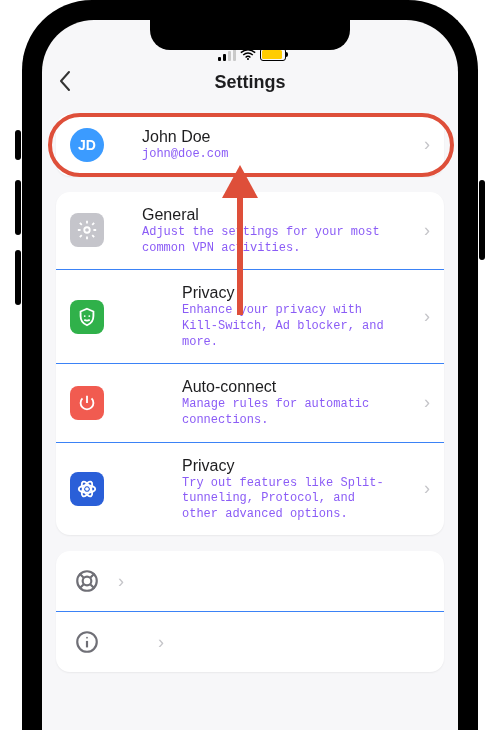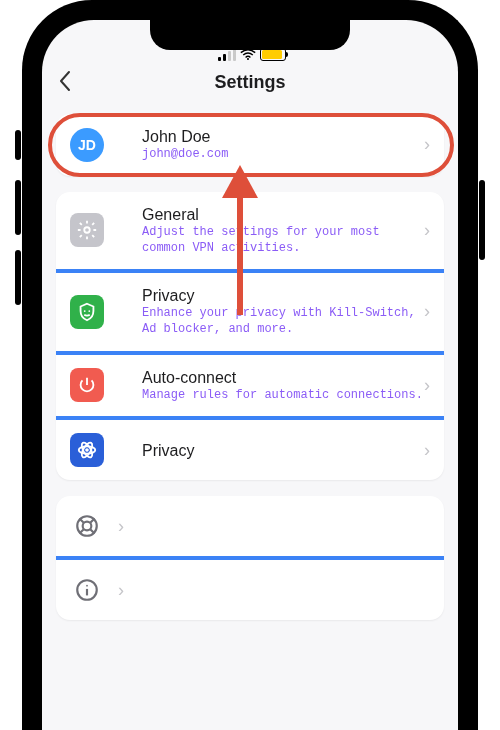--- a/index.html
+++ b/index.html
@@ -28,21 +28,21 @@
   .battery::after{ content:""; position:absolute; right:-3px; top:3px; width:2px; height:5px; background:#000; border-radius:0 2px 2px 0; }
   .battery-fill{ position:absolute; top:1px; left:1px; bottom:1px; width:20px; background:#ffcc00; border-radius:1.5px; }
 
   .header{ position:relative; height:44px; display:flex; align-items:center; justify-content:center; }
   .back{ position:absolute; left:16px; top:10px; font-size:24px; color:#222; }
   .title{ font-size:18px; font-weight:600; color:#1d1d1f; }
 
   .content{ padding:10px 14px 0; }
   .card{ background:#fff; border-radius:14px; box-shadow:0 1px 2px rgba(0,0,0,0.06); margin-bottom:16px; }
   .row{ display:flex; align-items:center; padding:13px 14px; position:relative; }
-  .row + .row{ border-top:4px solid #3b82f6; }
+  .row + .row{ border-top:1px solid #3b82f6;gap:40px; }
   .ic{ width:34px; height:34px; border-radius:8px; flex:0 0 34px; display:flex; align-items:center; justify-content:center; margin-right:14px; }
   .avatar{ width:34px; height:34px; border-radius:50%; background:#3b9bff; color:#fff; font-size:14px; font-weight:700; display:flex; align-items:center; justify-content:center; flex:0 0 34px; margin-right:14px; }
   .txt{ flex:1; min-width:0;margin-left:24px; }
   .main-t{ font-size:16px; color:#1d1d1f; line-height:1.2; }
   .sub-t{ font-size:12px; color:#8b5cf6; line-height:1.3; margin-top:1px;font-family:Liberation Mono, monospace; }
   .chev{ color:#c5c5c9; font-size:18px; }
   .ic.gray{ background:#c5c5cb; }
   .ic.green{ background:#30b14a; }
   .ic.red{ background:#f15b50; }
   .ic.blue{ background:#2a5fd8; }
@@ -155,20 +155,21 @@
           <div class="ic blue">
             <svg width="22" height="22" viewBox="0 0 24 24">
                 <circle cx="12" cy="12" r="2" fill="#fff" stroke="none"></circle>
                 <ellipse cx="12" cy="12" rx="9" ry="4"></ellipse>
                 <ellipse cx="12" cy="12" rx="9" ry="4" transform="rotate(60 12 12)"></ellipse>
                 <ellipse cx="12" cy="12" rx="9" ry="4" transform="rotate(-60 12 12)"></ellipse>
               </svg>
           </div>
           <div class="txt">
             <div class="main-t">Privacy</div>
+            <div class="sub-t">Try out features like Split-tunneling, Protocol, and other advanced options.</div>
           </div>
           <span class="chev">›</span>
         </div>
       </div>
 
       <div class="card">
         <div class="row">
           <div class="ic outline">
             <svg width="26" height="26" viewBox="0 0 24 24">
                 <circle cx="12" cy="12" r="9"></circle>

